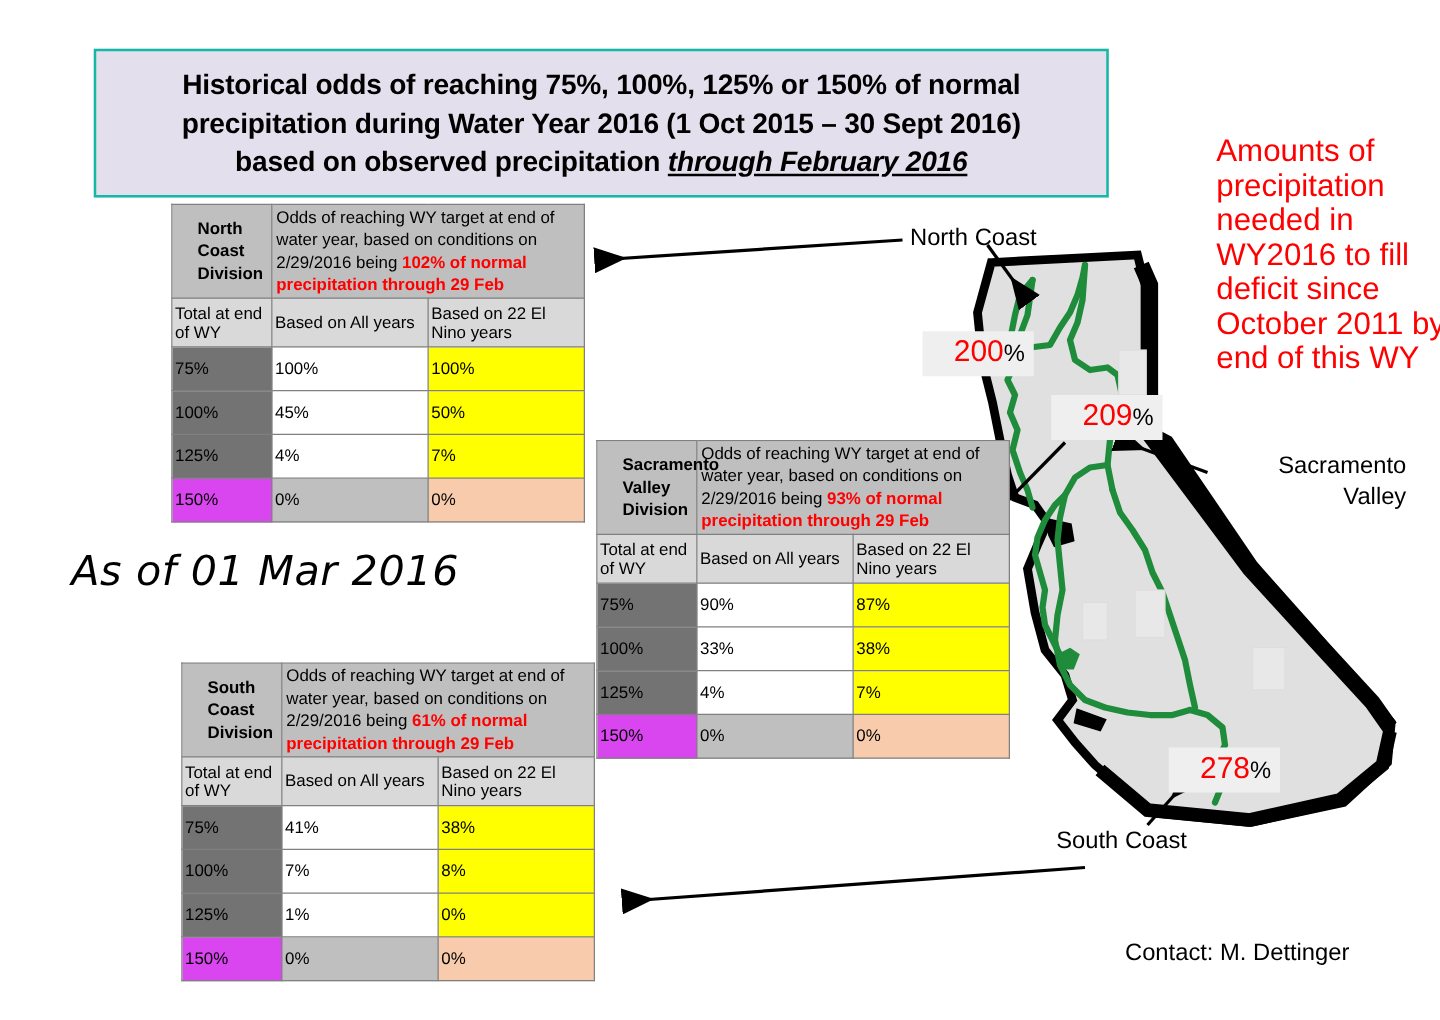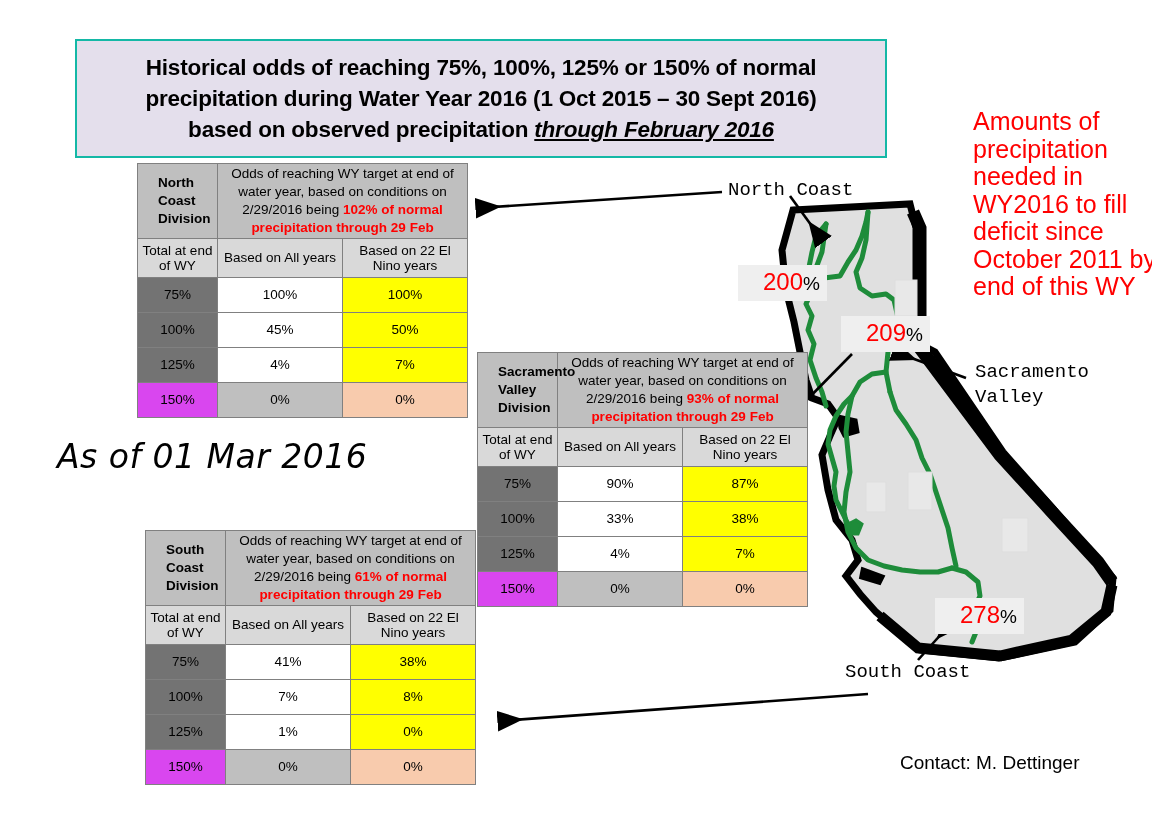--- a/index.html
+++ b/index.html
@@ -26,21 +26,20 @@
   
   .odds-table{
     border-collapse:collapse;
     table-layout:fixed;
     font-size:13.5px;
     background:#fff;
   }
   .odds-table td{
     border:1px solid #808080;
     padding:0 2px;
-    text-align:center;
     vertical-align:middle;
     line-height:15.5px;
   }
   .odds-table td.div-name{
     background:#BFBFBF;font-weight:bold;text-align:left;
     padding-left:20px;line-height:18px;
   }
   .odds-table td.caption{
     background:#BFBFBF;line-height:18px;padding:1px 3px;
   }
@@ -65,23 +64,23 @@
   .cw-b{width:125px;}
   .cw-c{width:125px;}
 
   
   #red-note{
     left:973px;top:108px;width:210px;
     color:#FF0000;font-size:25px;line-height:27.5px;
   }
 
   
-  .plain-label{font-size:19px;line-height:25px;color:#000;font-family:Liberation Mono, monospace;}
+  .plain-label{font-size:19px;line-height:25px;color:#000;}
   #label-north-coast{left:728px;top:178px;}
-  #label-sacramento{left:975px;top:360px;width:150px;}
+  #label-sacramento{left:975px;top:360px;width:150px;text-align:right;}
   #label-south-coast{left:845px;top:660px;}
   #contact{left:900px;top:752px;font-size:19px;}
 
   #as-of{
     left:57px;top:437px;
     font-size:33px;font-style:italic;
     font-family:"DejaVu Sans", sans-serif;
     letter-spacing:0.5px;
   }
 

